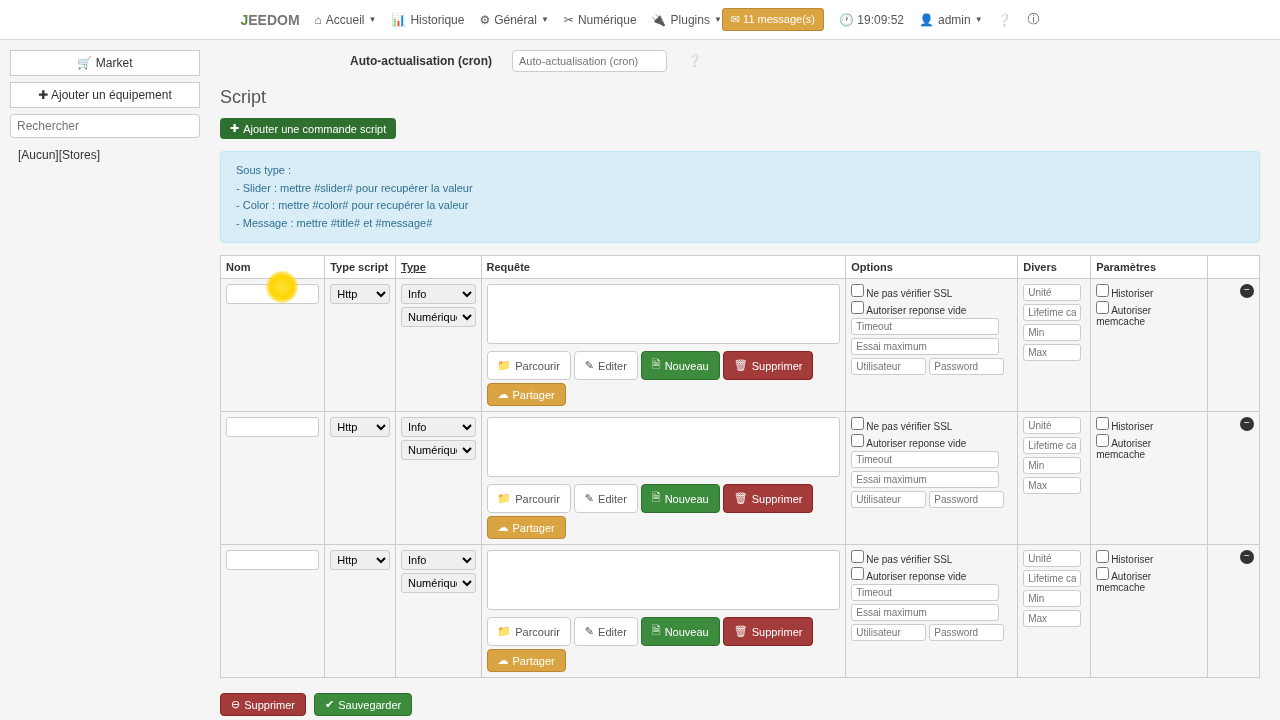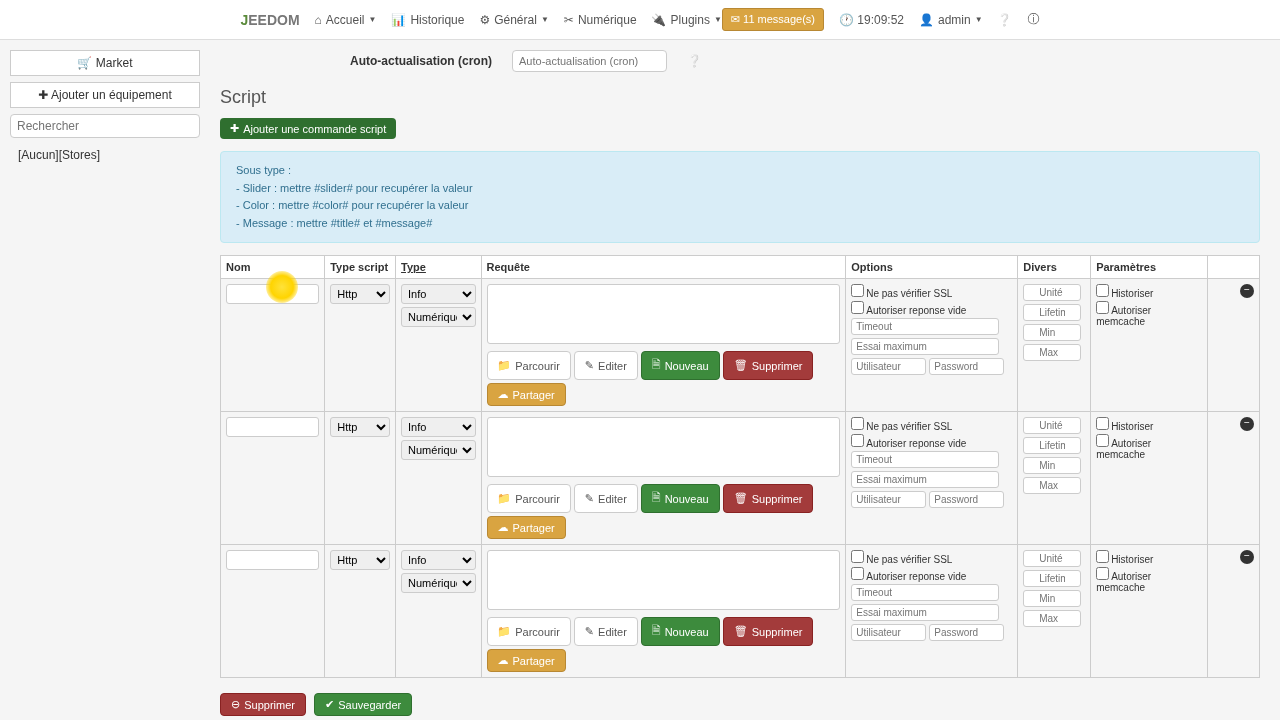--- a/index.html
+++ b/index.html
@@ -36,21 +36,21 @@
 .cmd-table th { background: #fff; font-weight: bold; }
 .name-col { width: 100px; }
 .tscript-col { width: 68px; }
 .type-col { width: 82px; text-decoration: underline; }
 .req-col { width: 350px; }
 .opt-col { width: 165px; }
 .div-col { width: 70px; }
 .param-col { width: 112px; }
 .del-col { width: 50px; }
 .input-sm { width: 100%; padding: 3px; border: 1px solid #ccc; border-radius: 3px; font-size: 11px; }
-.input-xs { width: 58px; padding: 2px 15px; border: 1px solid #ccc; border-radius: 3px; font-size: 10px; margin-bottom: 3px; }
+.input-xs { width: 58px; padding: 2px 4px; border: 1px solid #ccc; border-radius: 3px; font-size: 10px; margin-bottom: 3px; }
 .sel-sm { width: 100%; padding: 2px; border: 1px solid #ccc; border-radius: 3px; font-size: 11px; margin-bottom: 3px; }
 .textarea-sm { width: 100%; height: 60px; border: 1px solid #ccc; border-radius: 3px; font-size: 11px; resize: none; margin-bottom: 5px; }
 .btn-row { display: flex; gap: 3px; flex-wrap: wrap; }
 .chk-label { display: block; font-size: 10px; margin-bottom: 2px; }
 .chk-label input { margin-right: 2px; }
 .opt-input { width: 148px; padding: 2px 4px; border: 1px solid #ccc; border-radius: 3px; font-size: 10px; margin-bottom: 3px; }
 .opt-input-half { width: 75px; padding: 2px 4px; border: 1px solid #ccc; border-radius: 3px; font-size: 10px; margin-bottom: 3px; }
 .opt-inline { display: flex; gap: 3px; }
 .cursor-highlight { position: absolute; width: 32px; height: 32px; background: radial-gradient(circle, #ffe23a 0%, #ffd400 50%, rgba(255,212,0,0.4) 70%, transparent 100%); border-radius: 50%; pointer-events: none; z-index: 100; }
 .name-cell { position: relative; }

